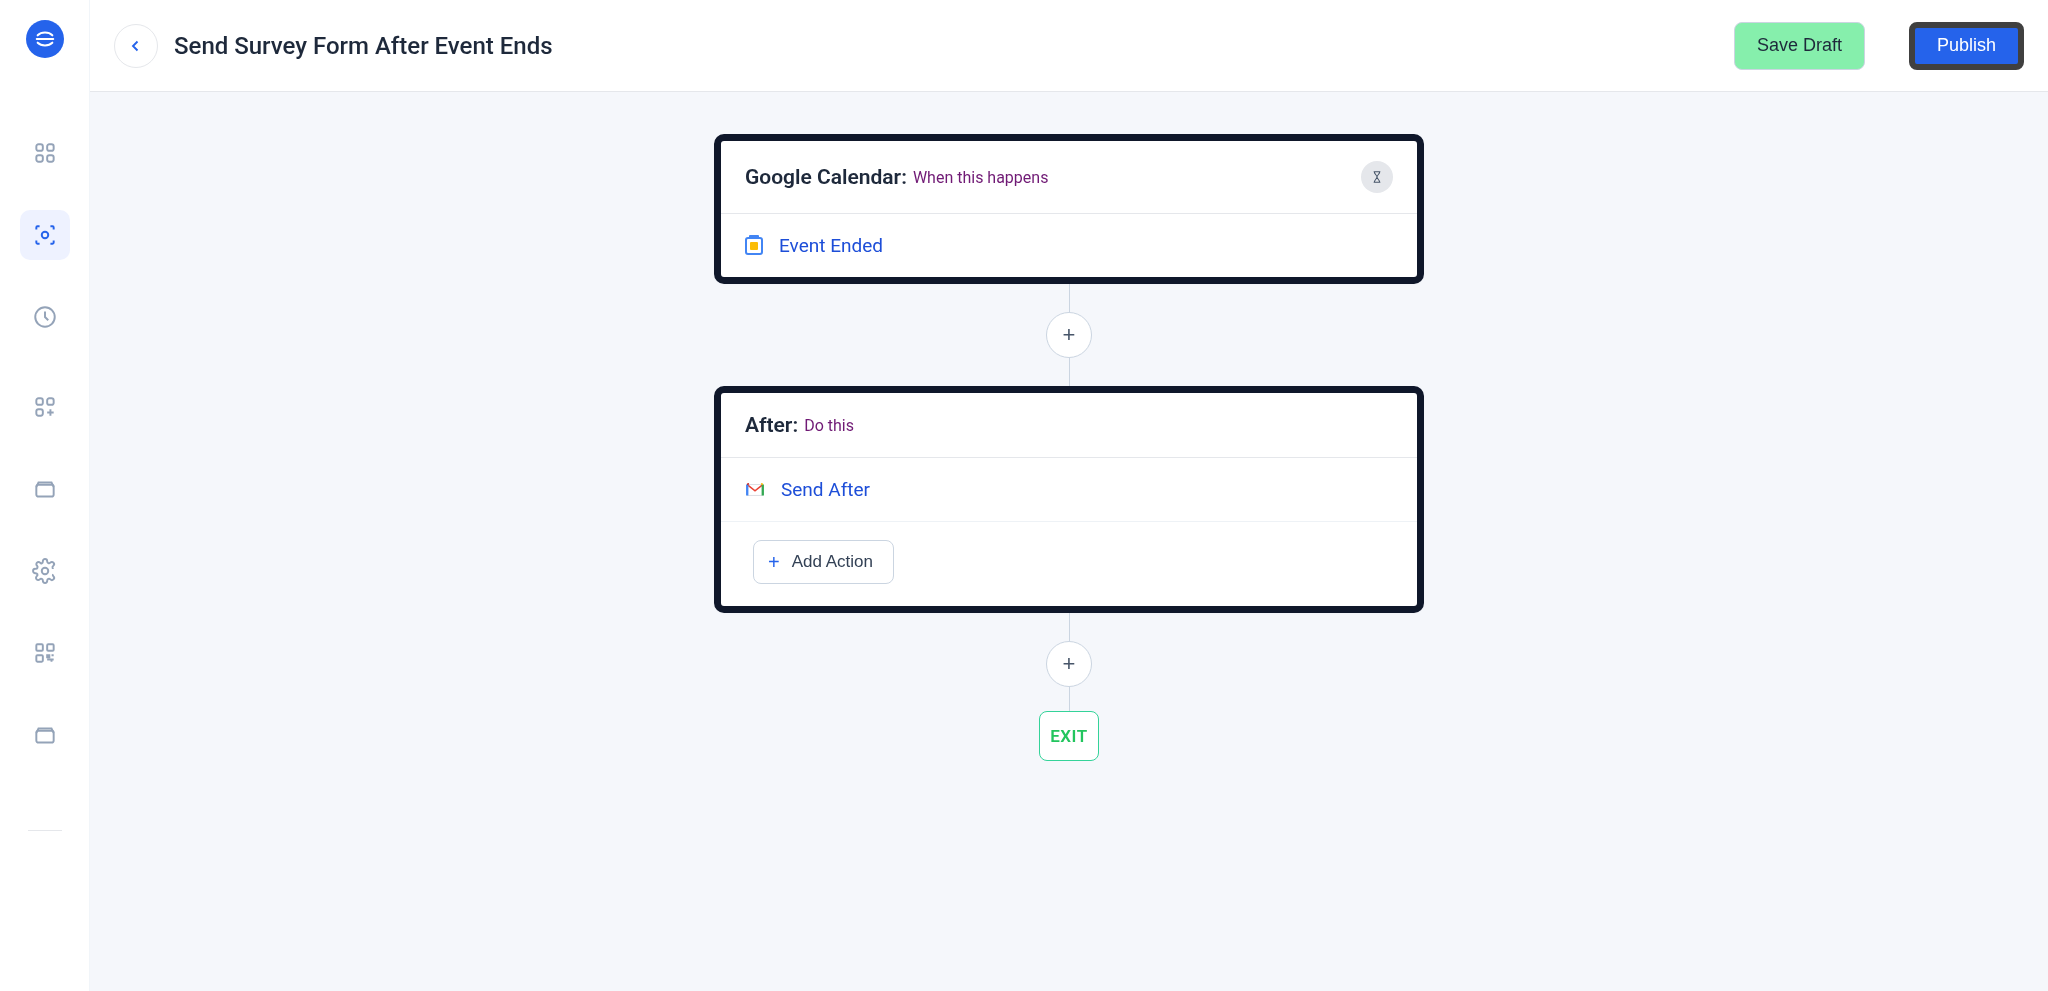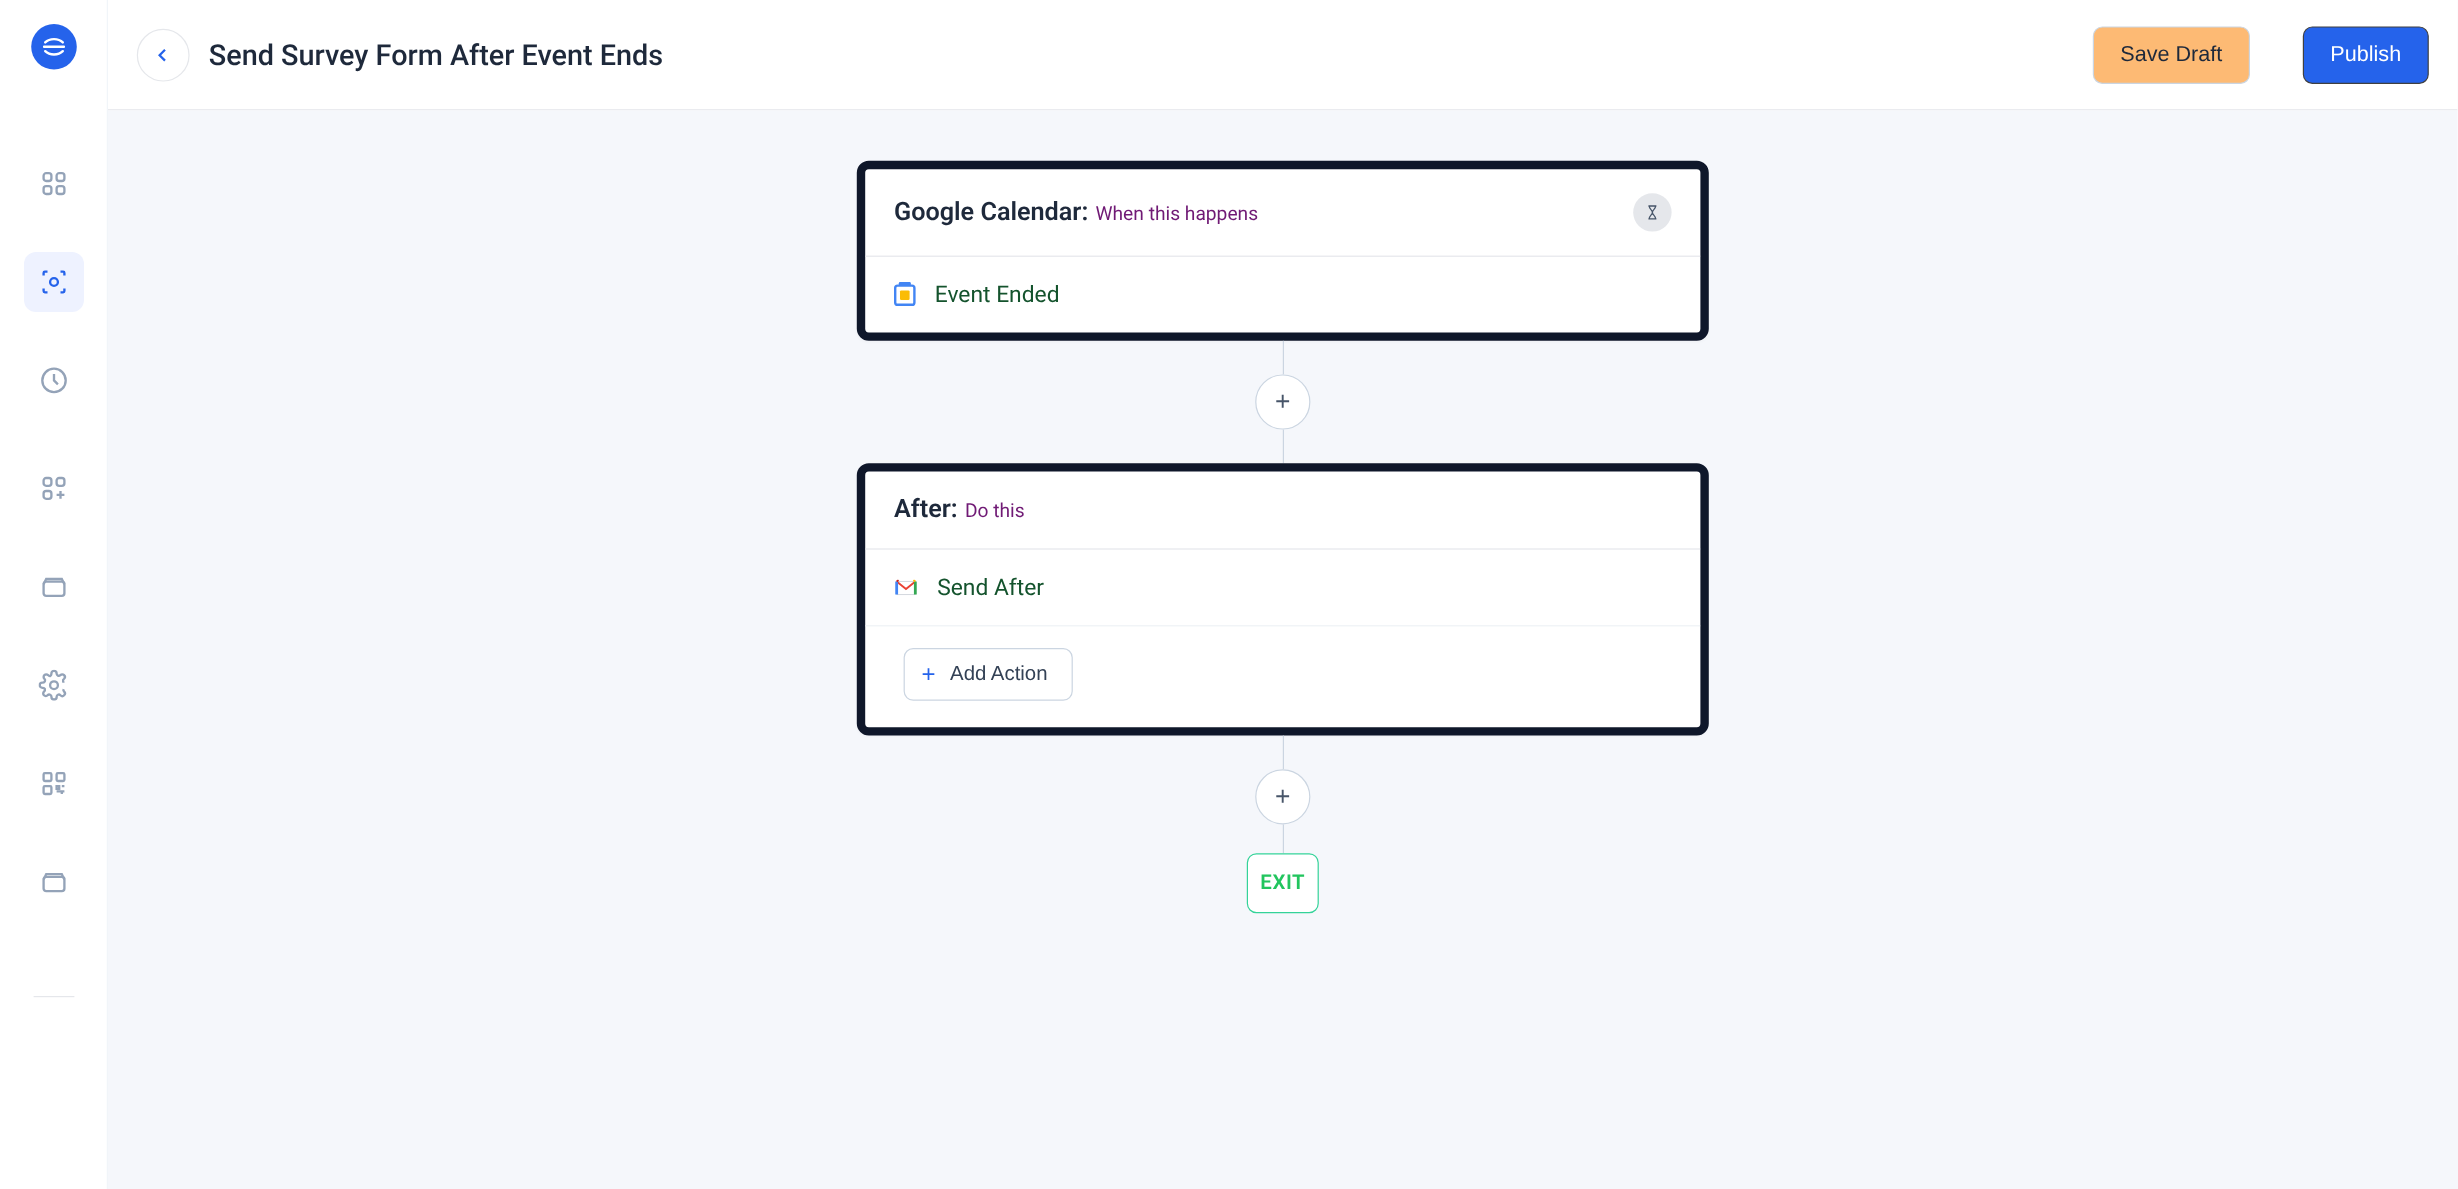--- a/index.html
+++ b/index.html
@@ -18,36 +18,36 @@
   .sidebar-divider { width: 34px; height: 0; border-top: 1px solid #e5e7eb; margin-top: 30px; }
 
   
   .main { flex: 1; display: flex; flex-direction: column; height: 100vh; min-width: 0; }
   .topbar { height: 92px; border-bottom: 1px solid #e5e7eb; display: flex; align-items: center; padding: 0 24px; gap: 16px; background: #fff; }
   .back-btn { width: 44px; height: 44px; border: 1px solid #e5e7eb; border-radius: 50%; background: #fff; display: flex; align-items: center; justify-content: center; cursor: pointer; }
   .back-btn svg { width: 18px; height: 18px; stroke: #2563eb; stroke-width: 2.5; fill: none; }
   .page-title { font-size: 24px; font-weight: 500; color: #1e293b; }
   .topbar-spacer { flex: 1; }
   .btn { height: 48px; padding: 0 22px; border-radius: 8px; font-size: 18px; font-weight: 500; cursor: pointer; display: flex; align-items: center; }
-  .btn-secondary { background: #fdba74; border: 1px solid #cbd5e1; color: #1e293b; }
-  .btn-primary { background: #2563eb; border: 1px solid #404040; color: #fff; text-align: right; }
+  .btn-secondary { background: #86efac; border: 1px solid #cbd5e1; color: #1e293b; }
+  .btn-primary { background: #2563eb; border: 6px solid #404040; color: #fff; text-align: right; }
 
   
   .canvas { flex: 1; background: #f5f7fb; overflow: auto; display: flex; flex-direction: column; align-items: center; padding: 42px 0 60px; position: relative; }
   .flow-col { display: flex; flex-direction: column; align-items: center; width: 100%; }
 
   .card { width: 710px; background: #fff; border: 7px solid #0f172a; border-radius: 10px; box-shadow: 0 1px 2px rgba(0,0,0,0.02); overflow: hidden; }
   .card-header { padding: 20px 24px; display: flex; align-items: center; font-size: 21px; border-bottom: 1px solid #e5e7eb; }
   .card-header .hdr-strong { font-weight: 600; color: #1e293b; }
   .card-header .hdr-light { font-weight: 400; color: #701a75; margin-left: 6px; font-size: 16px; }
   .card-header .hdr-spacer { flex: 1; }
   .hourglass-badge { width: 32px; height: 32px; border-radius: 50%; background: #e5e7eb; display: flex; align-items: center; justify-content: center; }
   .hourglass-badge svg { width: 16px; height: 16px; stroke: #475569; fill: none; stroke-width: 1.6; }
 
-  .card-row { padding: 20px 24px; display: flex; align-items: center; gap: 16px; font-size: 19px; color: #14532d; }
+  .card-row { padding: 20px 24px; display: flex; align-items: center; gap: 16px; font-size: 19px; color: #1d4ed8; }
   .card-footer { padding: 18px 32px 22px; border-top: 1px solid #eef2f6; }
 
   .gcal-icon { width: 18px; height: 18px; border: 2px solid #4285f4; border-radius: 3px; position: relative; background: #fff; }
   .gcal-icon::before { content:""; position:absolute; inset:3px; background:#fbbc05; border-radius:1px; }
   .gcal-icon::after { content:""; position:absolute; top:-4px; left:2px; right:2px; height:3px; background:#4285f4; border-radius:1px; }
 
   .gmail-icon { width: 20px; height: 14px; position: relative; }
   .gmail-icon svg { width: 20px; height: 14px; display: block; }
 
   .add-action-btn { display: inline-flex; align-items: center; gap: 12px; height: 44px; padding: 0 20px 0 14px; border: 1px solid #cbd5e1; border-radius: 8px; background: #fff; color: #334155; font-size: 17px; font-weight: 500; cursor: pointer; }

